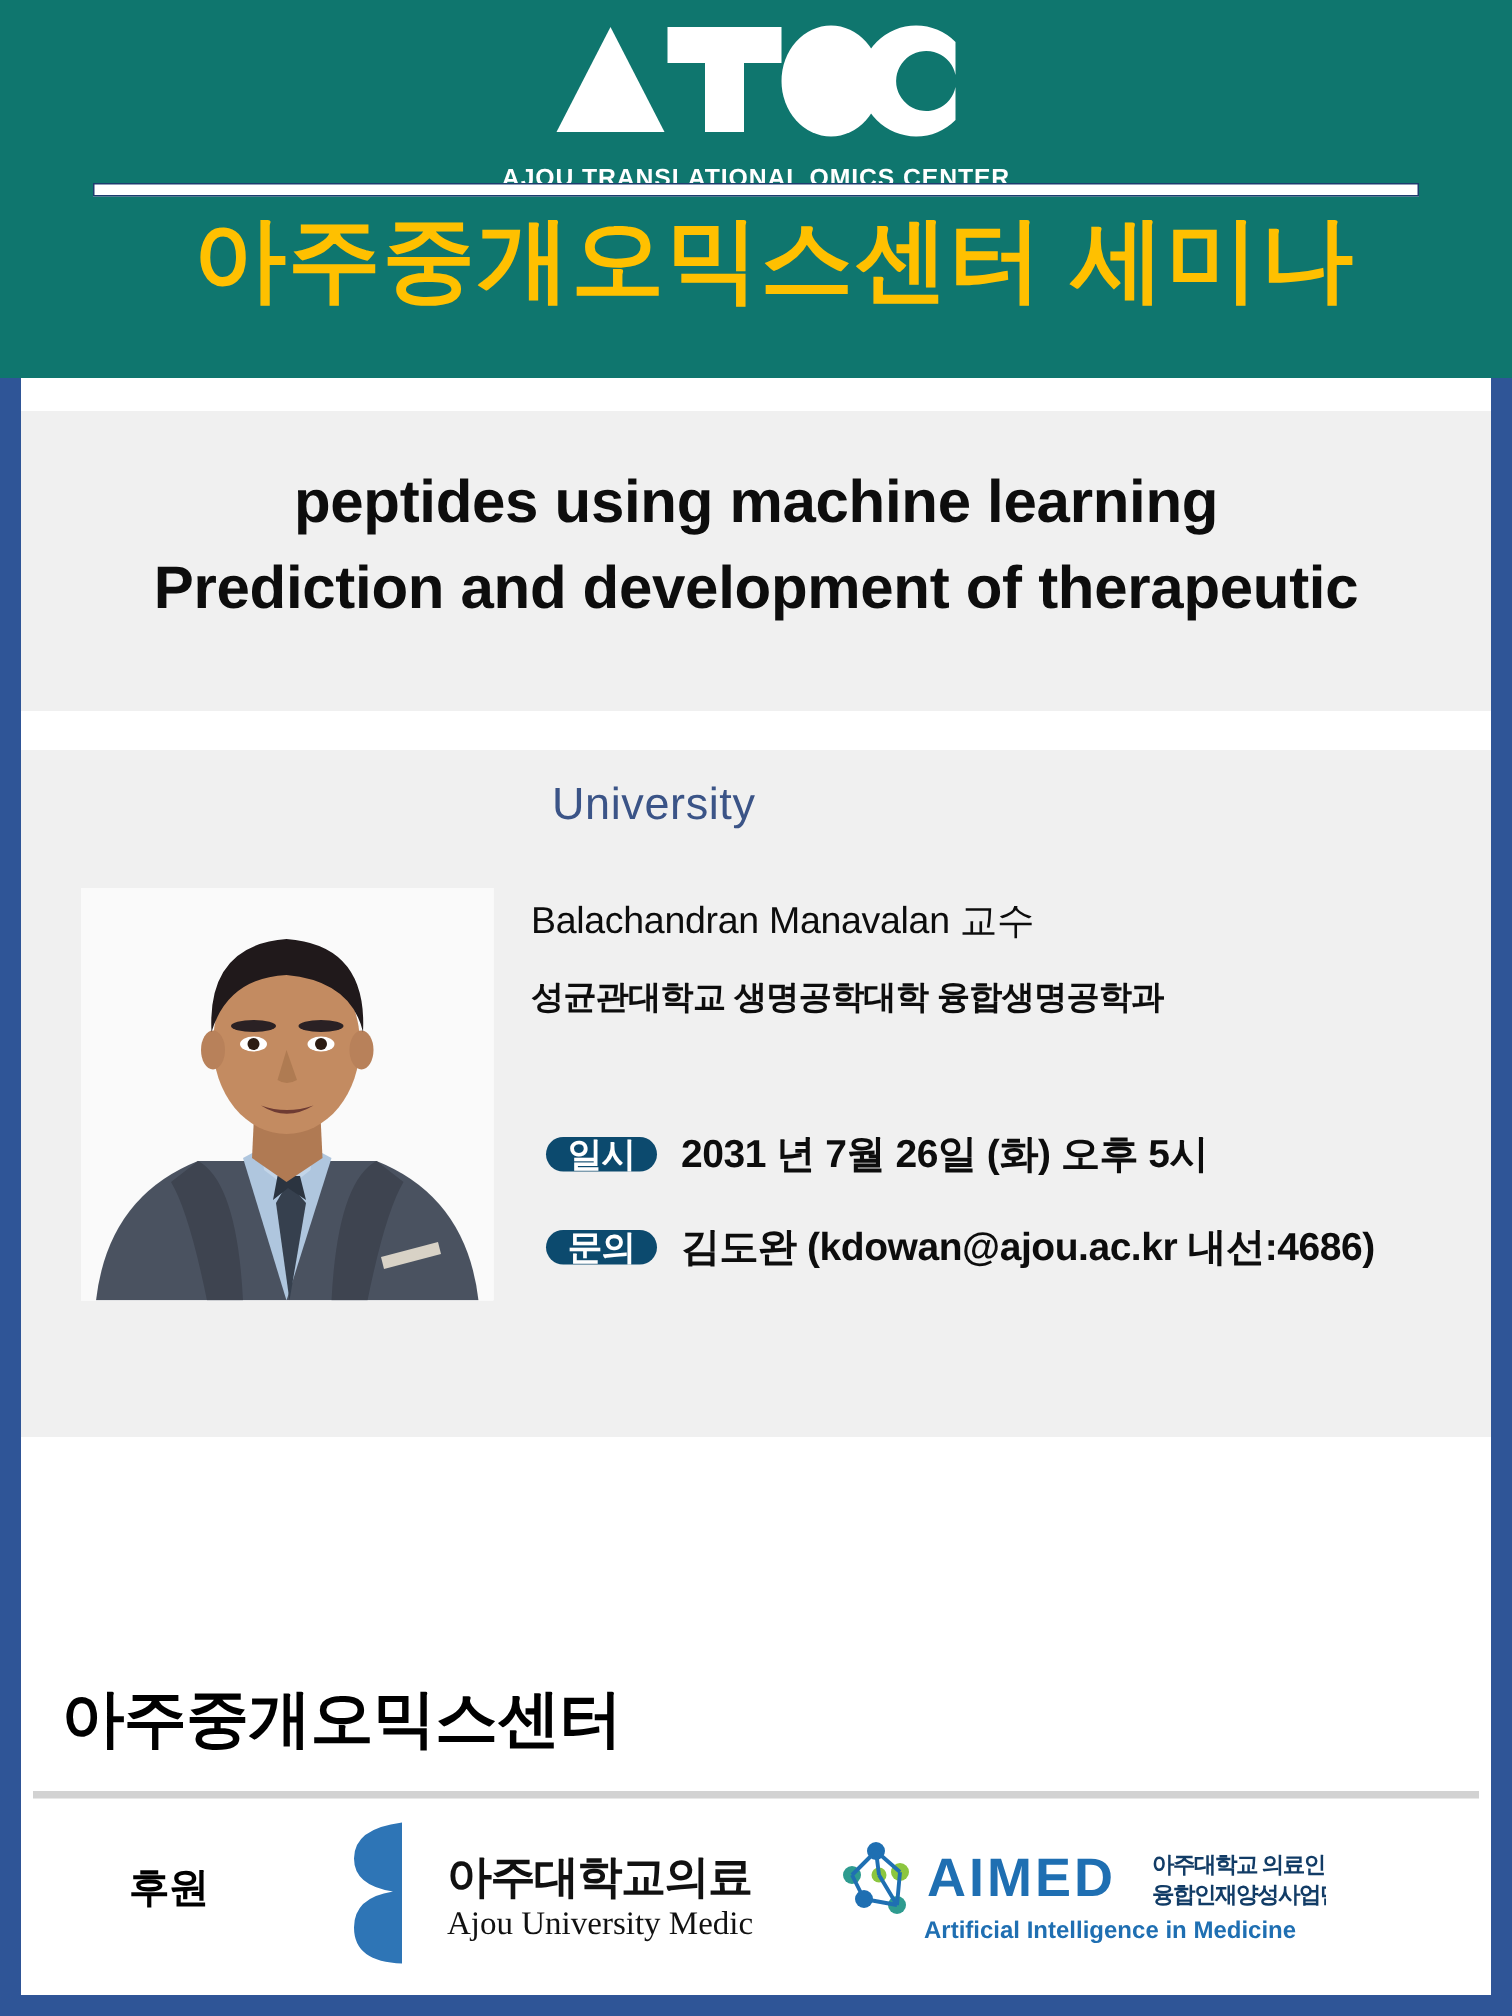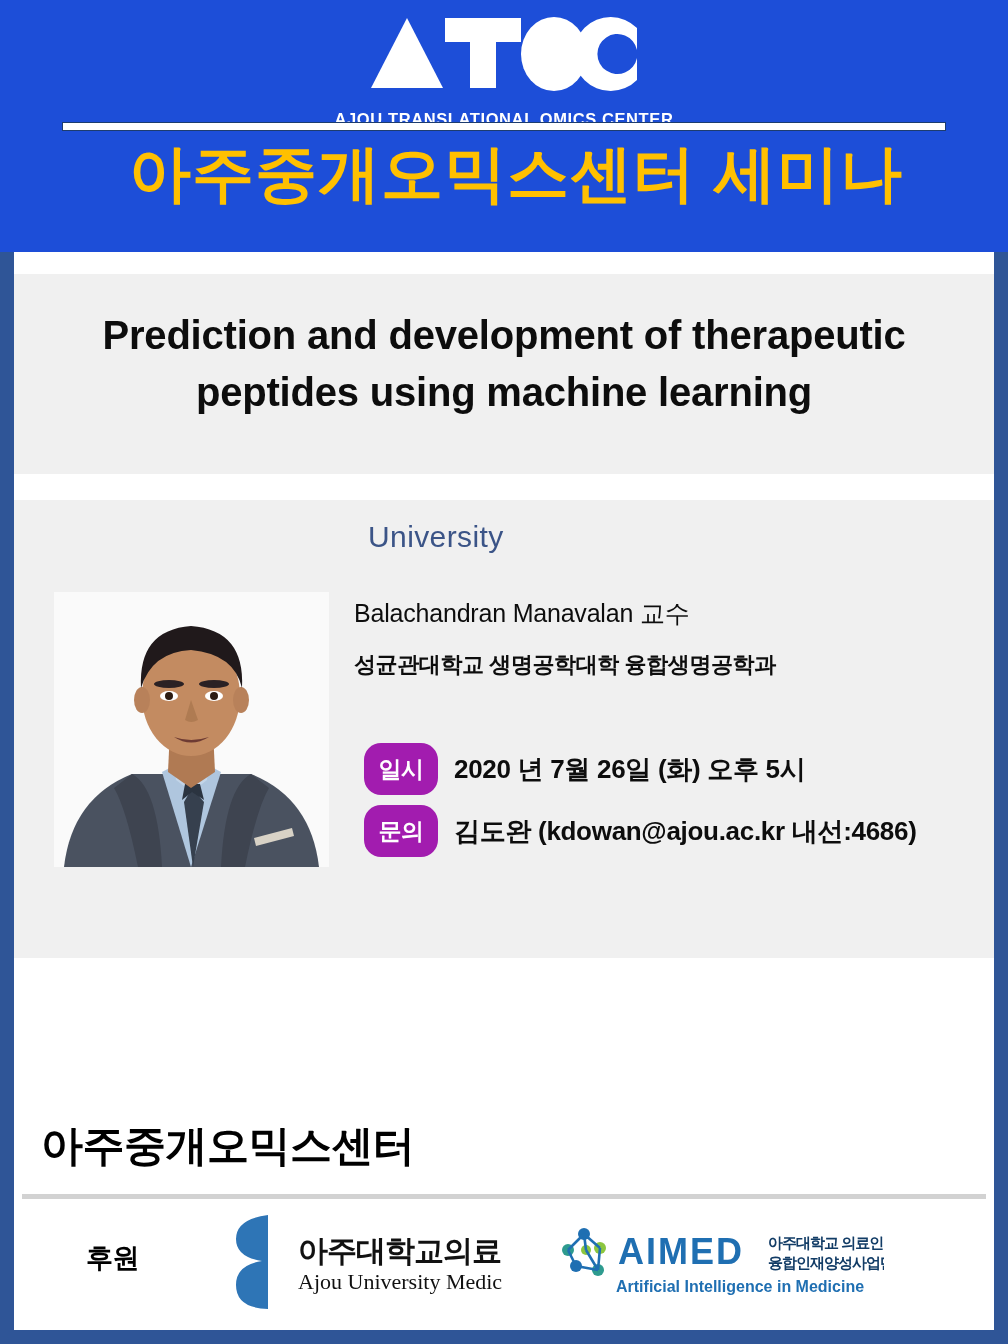--- a/index.html
+++ b/index.html
@@ -5,21 +5,21 @@
   html,body{margin:0;padding:0;}
   body{
     width:1008px;height:1344px;
     background:#2F5597;
     font-family:"Liberation Sans","DejaVu Sans",sans-serif;
     overflow:hidden;
   }
   .poster{position:relative;width:1008px;height:1344px;box-sizing:border-box;}
 
   
-  .header{position:absolute;left:0;top:0;width:1008px;height:252px;background:#1d4ed8;}
+  .header{position:absolute;left:0;top:0;width:1008px;height:252px;background:#0f766e;}
   .logo-wrap{position:absolute;left:0;top:14px;width:1008px;height:105px;}
   .logo-mark{position:relative;width:270px;height:82px;margin:0 auto;}
   .logo-mark svg{display:block;}
   .logo-sub{
     position:absolute;left:0;top:96px;width:1008px;
     text-align:center;color:#FFFFFF;
     font-size:16.5px;font-weight:700;letter-spacing:0.6px;
   }
   .header-rule{
     position:absolute;left:62px;top:122px;width:884px;height:9px;
@@ -71,22 +71,22 @@
     position:absolute;left:340px;top:398px;width:600px;
     color:#0D0D0D;font-size:22px;font-weight:600;letter-spacing:-0.4px;
     white-space:nowrap;
   }
 
   
   .rows{position:absolute;left:350px;top:490px;width:600px;}
   .row{display:flex;align-items:center;height:54px;margin-bottom:8px;}
   .pill{
     display:inline-flex;align-items:center;justify-content:center;
-    min-width:74px;height:52px;padding:0 10px;border-radius:17px;
-    background:#a21caf;color:#FFFFFF;
+    min-width:74px;height:23px;padding:0 10px;border-radius:17px;
+    background:#0c4a6e;color:#FFFFFF;
     font-size:23px;font-weight:700;letter-spacing:-0.5px;
     box-sizing:border-box;
   }
   .row-text{
     margin-left:16px;color:#0D0D0D;
     font-size:26px;font-weight:700;letter-spacing:-0.3px;white-space:nowrap;
   }
 
   
   .org-name{
@@ -135,22 +135,22 @@
     <div class="header-rule"></div>
 
     <div class="header-title">아주중개오믹스센터  세미나</div>
   </div>
 
   <div class="sheet">
 
     <div class="band-title"></div>
 
     <div class="talk-title">
+      <div>peptides using machine learning</div>
       <div>Prediction and development of therapeutic</div>
-      <div>peptides using machine learning</div>
     </div>
 
     <div class="band-main"></div>
 
     <div class="photo">
       <svg width="275" height="275" viewBox="0 0 275 275">
         <rect width="275" height="275" fill="#FAFAFA"></rect>
 
         <path d="M10 275 Q18 206 78 182 L197 182 Q257 206 265 275 Z" fill="#4A5260"></path>
         <path d="M78 182 Q104 196 108 275 L84 275 Q72 216 60 196 Z" fill="#3E4450"></path>
@@ -189,21 +189,21 @@
       </svg>
     </div>
 
     <div class="presenter-label">University</div>
     <div class="presenter-name">Balachandran Manavalan  교수</div>
     <div class="presenter-affil">성균관대학교 생명공학대학 융합생명공학과</div>
 
     <div class="rows">
       <div class="row">
         <span class="pill">일시</span>
-        <span class="row-text">2020 년 7월 26일 (화) 오후 5시</span>
+        <span class="row-text">2031 년 7월 26일 (화) 오후 5시</span>
       </div>
       <div class="row">
         <span class="pill">문의</span>
         <span class="row-text">김도완 (kdowan@ajou.ac.kr 내선:4686)</span>
       </div>
     </div>
 
     <div class="org-name">아주중개오믹스센터</div>
     <div class="foot-rule"></div>
 

